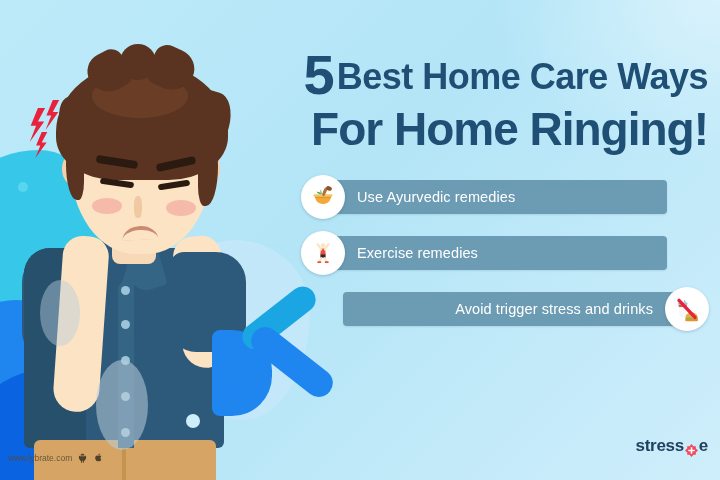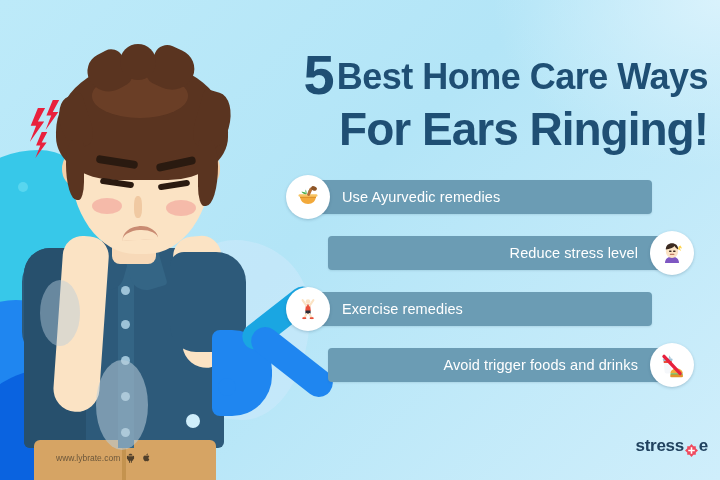--- a/index.html
+++ b/index.html
@@ -108,42 +108,42 @@
   .bolt-3{left:34px;top:132px;clip-path:polygon(55% 0,15% 52%,45% 52%,10% 100%,90% 40%,55% 40%,95% 0);width:14px;height:26px;}
 
   
   #headline{position:absolute;left:276px;top:14px;width:432px;text-align:right;}
   .title-line{color:#1f4f74;font-weight:bold;letter-spacing:-.5px;line-height:1.04;margin-top:32px;}
   .line-1{font-size:36px;}
   .line-1 .big-num{font-size:56px;vertical-align:-5px;margin-right:4px;letter-spacing:-2px;}
   .line-2{font-size:46px;margin-top:2px;letter-spacing:-1px;}
 
   
-  #tips{position:absolute;left:286px;top:176px;width:408px;text-align:center;}
+  #tips{position:absolute;left:301px;top:176px;width:408px;text-align:center;}
   .tip{position:relative;height:42px;margin-bottom:14px;display:flex;align-items:center;}
   .tip.right{justify-content:flex-end;}
   .pill{
     height:34px;background:#6b9cb4;border-radius:4px;display:flex;align-items:center;
     color:#ffffff;font-size:14.5px;letter-spacing:.1px;white-space:nowrap;
     box-shadow:0 1px 2px rgba(30,70,100,.12);
   }
   .tip.left .pill{padding:0 14px 0 40px;margin-left:16px;width:296px;}
   .tip.right .pill{padding:0 40px 0 14px;margin-right:16px;width:296px;justify-content:flex-end;}
   .badge{
     position:absolute;width:44px;height:44px;border-radius:50%;background:#ffffff;
     box-shadow:0 1px 3px rgba(30,70,100,.25);display:flex;align-items:center;justify-content:center;
     overflow:hidden;z-index:3;
   }
   .tip.left .badge{left:0;}
   .tip.right .badge{right:0;}
   .badge svg{display:block;}
 
   
   #watermark{position:absolute;left:8px;top:452px;display:flex;align-items:center;gap:5px;
-             font-size:8.5px;color:#5a4a34;opacity:.85;margin-left:48px;}
+             font-size:8.5px;color:#5a4a34;opacity:.85;}
   #watermark .store-ico{width:11px;height:11px;fill:#3a2f22;}
   #logo{position:absolute;right:12px;top:436px;display:flex;align-items:center;
         font-size:17px;font-weight:bold;color:#21425f;letter-spacing:-.3px;}
   #logo .cross{display:inline-block;width:13px;height:13px;margin:0 1px;position:relative;top:2px;}
 </style>
 </head>
 <body>
 
 <div id="poster">
 
@@ -207,74 +207,60 @@
 
     <div class="swoosh sw3"></div>
     <div class="swoosh sw1"></div>
     <div class="swoosh sw2"></div>
     <div class="dot-a"></div>
     <div class="dot-b"></div>
   </div>
 
   <div id="headline">
     <div class="title-line line-1"><span class="big-num">5</span><span>Best Home Care Ways</span></div>
-    <div class="title-line line-2">For Ears Ringing!</div>
+    <div class="title-line line-2">For Home Ringing!</div>
   </div>
 
   <div id="tips">
 
     <div class="tip left">
       <div class="badge">
         <svg width="30" height="30" viewBox="0 0 30 30">
           <path d="M7 14h16c0 5-3.6 8-8 8s-8-3-8-8z" fill="#f2a93b"></path>
           <path d="M7 14h16v2H7z" fill="#e0942b"></path>
           <rect x="5.5" y="12.2" width="19" height="2.6" rx="1.3" fill="#f7c463"></rect>
           <path d="M14 12c-2-2-4-2.6-5.6-2.2 1 1.4 2.6 2.4 4 2.4z" fill="#4caf50"></path>
           <path d="M15 12c0-2.4.6-4.2 1.8-5.2.4 2-.2 4-1 5.2z" fill="#66bb6a"></path>
           <path d="M13 12c-1-1.6-1-3.4-.4-4.6 1 1.2 1.4 3 1.2 4.6z" fill="#81c784"></path>
           <rect x="15.6" y="5.2" width="3" height="9" rx="1.5" fill="#b4713a" transform="rotate(24 17 9)"></rect>
           <ellipse cx="21" cy="6.4" rx="3" ry="2.2" fill="#8d5527" transform="rotate(24 21 6.4)"></ellipse>
         </svg>
       </div>
       <div class="pill">Use Ayurvedic remedies</div>
     </div>
 
-    <div class="tip right">
-      <div class="pill">Reduce stress level</div>
-      <div class="badge">
-        <svg width="30" height="30" viewBox="0 0 30 30">
-          <path d="M8 25c0-4 3.2-6.4 7-6.4S22 21 22 25z" fill="#7e57c2"></path>
-          <ellipse cx="15" cy="13" rx="6.2" ry="7" fill="#fbe3c4"></ellipse>
-          <path d="M8.8 11.5c0-4 2.8-6.2 6.2-6.2s6.2 2.2 6.2 6.2c-1.6-.8-3-2.4-3.6-3.6-1.4 1.8-5 3.2-8.8 3.6z" fill="#3b2a20"></path>
-          <rect x="12" y="12.4" width="2.6" height="1.5" rx=".7" fill="#3b2a20"></rect>
-          <rect x="16" y="12.4" width="2.6" height="1.5" rx=".7" fill="#3b2a20"></rect>
-          <path d="M13.4 16.4h3.4" stroke="#c07a68" stroke-width="1.2" fill="none" stroke-linecap="round"></path>
-          <path d="M23.5 7.5l1.6 3-2.4-.4 1.4 3-3.2-2.2 1-2.6z" fill="#ffd54f"></path>
-        </svg>
-      </div>
-    </div>
 
     <div class="tip left">
       <div class="badge">
         <svg width="30" height="30" viewBox="0 0 30 30">
           <circle cx="15" cy="7.6" r="2.3" fill="#fbe3c4"></circle>
           <path d="M13 10.6h4l.8 6.4h-5.6z" fill="#e8503a"></path>
           <rect x="12.4" y="16.6" width="5.2" height="3.4" rx="1" fill="#2b2b35"></rect>
           <path d="M13.2 11.4L9.6 6.2" stroke="#fbe3c4" stroke-width="2.1" stroke-linecap="round"></path>
           <path d="M16.8 11.4l3.6-5.2" stroke="#fbe3c4" stroke-width="2.1" stroke-linecap="round"></path>
           <path d="M13.6 20l-2.6 4.4" stroke="#fbe3c4" stroke-width="2.1" stroke-linecap="round"></path>
           <path d="M16.4 20l2.6 4.4" stroke="#fbe3c4" stroke-width="2.1" stroke-linecap="round"></path>
           <path d="M10.2 24.2h2.2M17.6 24.2h2.2" stroke="#e8503a" stroke-width="1.8" stroke-linecap="round"></path>
         </svg>
       </div>
       <div class="pill">Exercise remedies</div>
     </div>
 
     <div class="tip right">
-      <div class="pill">Avoid trigger foods and drinks</div>
+      <div class="pill">Avoid trigger stress and drinks</div>
       <div class="badge">
         <svg width="30" height="30" viewBox="0 0 30 30">
           <path d="M6.6 10.6h8.2l-1 11.2c-.1 1-.8 1.6-1.8 1.6h-2.6c-1 0-1.7-.6-1.8-1.6z" fill="#f5f7fa"></path>
           <path d="M6.6 10.6h8.2l-.2 2.4H6.8z" fill="#e8503a"></path>
           <rect x="5.8" y="8.6" width="9.8" height="2.4" rx="1.2" fill="#9fc4d8"></rect>
           <path d="M12.4 5.2l1.6 3.4h-2.2z" fill="#9fc4d8"></path>
           <path d="M13.4 23.6c0-3 2.8-5 6.2-5s6.2 2 6.2 5z" fill="#f2a93b"></path>
           <rect x="13.4" y="23.2" width="12.4" height="2" rx="1" fill="#6fbf63"></rect>
           <rect x="13.2" y="24.6" width="12.8" height="2.6" rx="1.3" fill="#e0942b"></rect>
           <path d="M7 6.4l16 17" stroke="#e8213d" stroke-width="3.4" stroke-linecap="round"></path>

